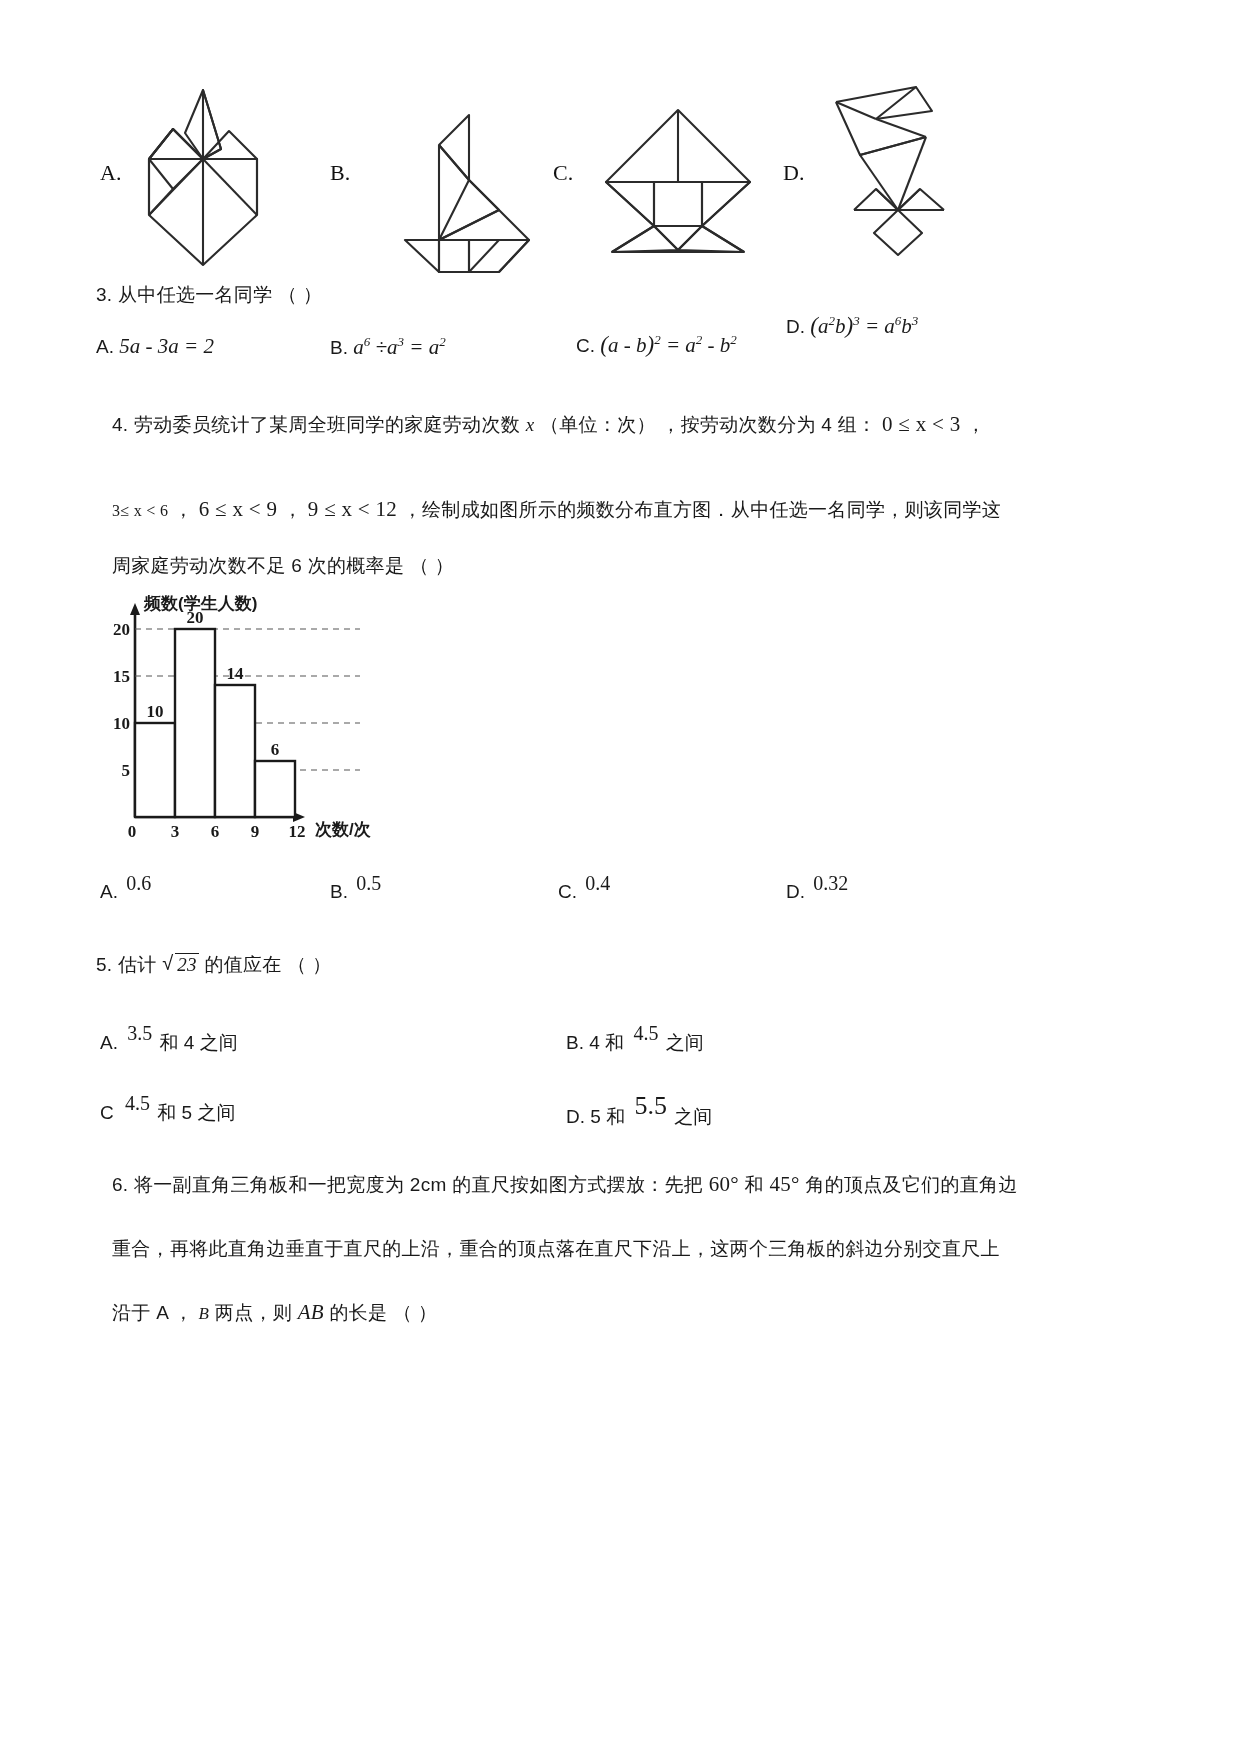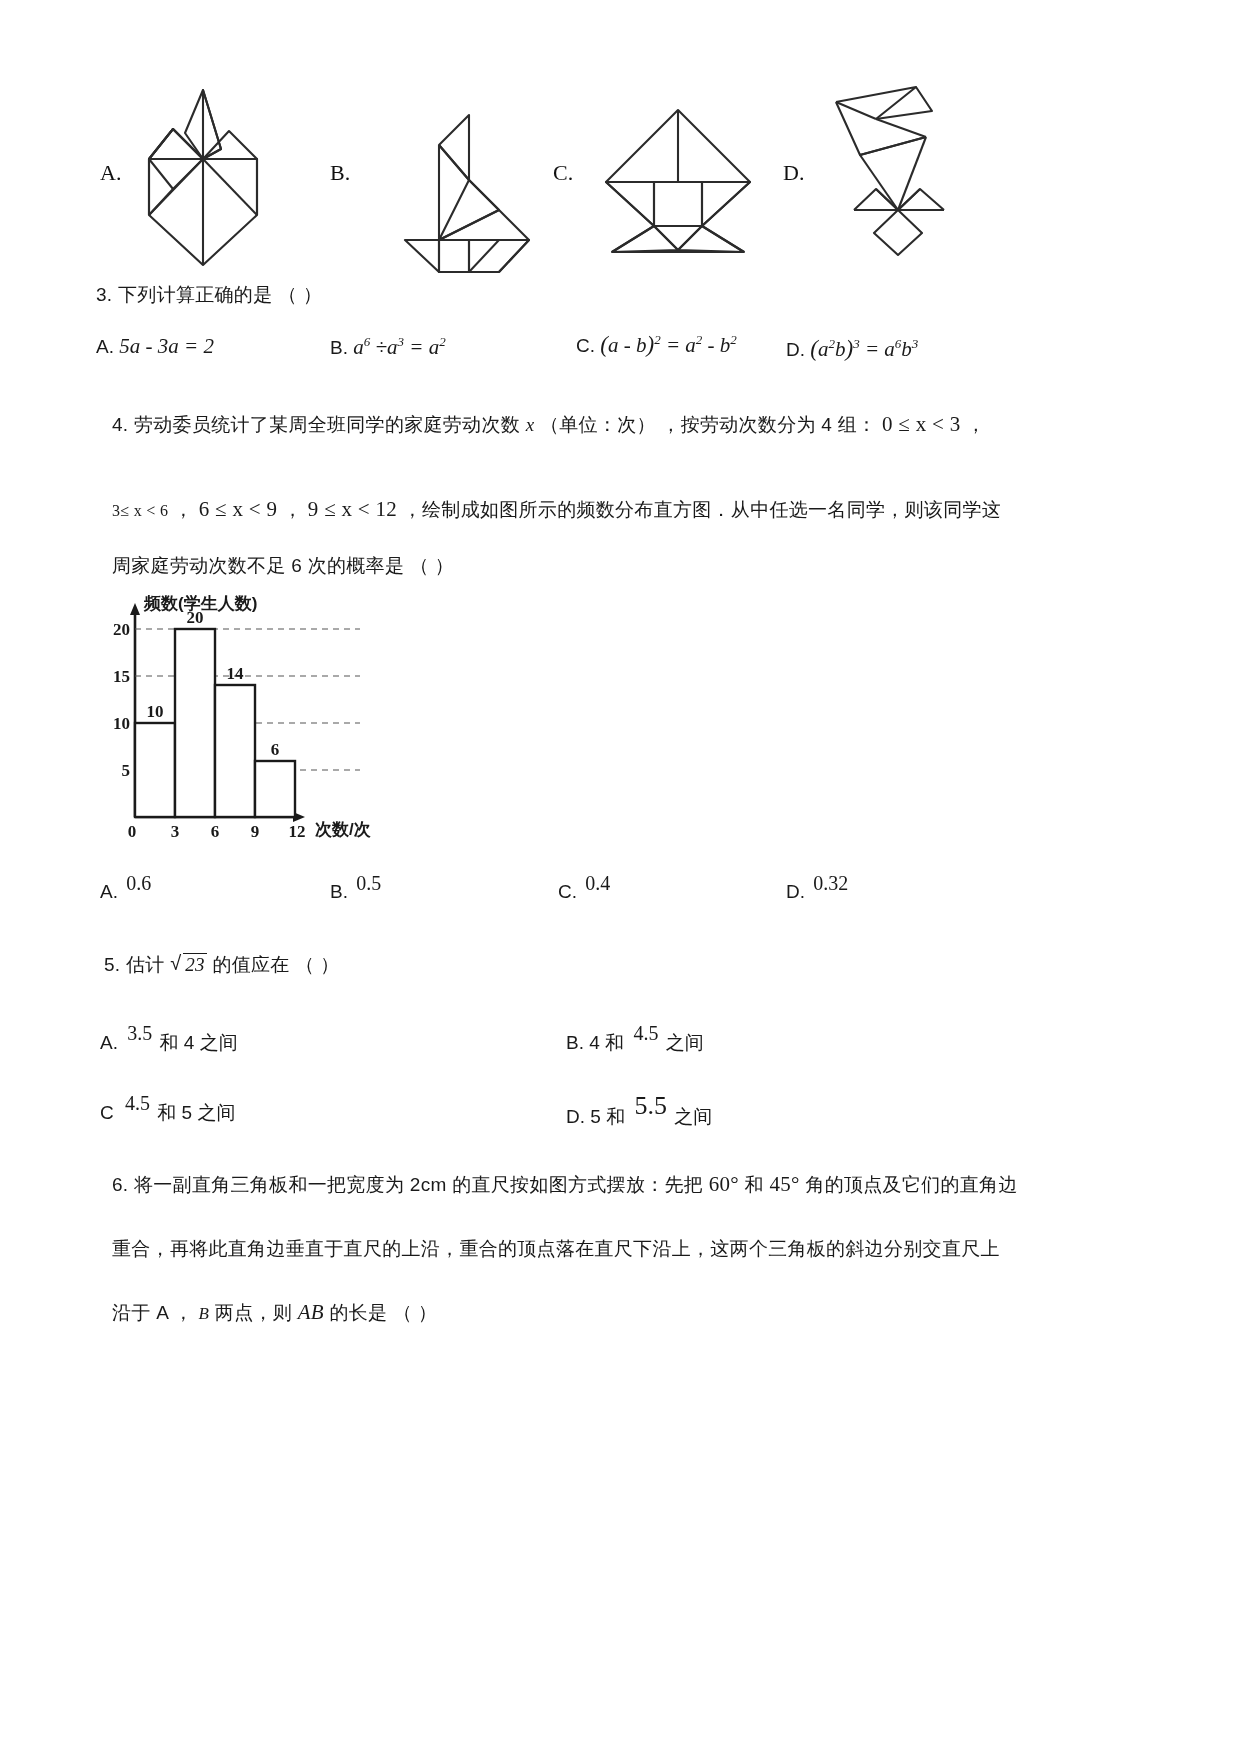--- a/index.html
+++ b/index.html
@@ -179,37 +179,37 @@
           <line x1="60" y1="122" x2="82" y2="143"></line>
           <line x1="104" y1="122" x2="82" y2="143"></line>
           <line x1="128" y1="143" x2="82" y2="143"></line>
         </g>
       </svg>
     </div>
   </div>
 
   <div class="q-line" style="left:96px; top:282px;">
     <span>3.</span>
-    <span>下列计算正确的是</span>
+    <span>从中任选一名同学</span>
     <span>（    ）</span>
   </div>
 
   <div class="opt" style="left:96px; top:334px;">
     <span>A.</span>
     <span class="mathf">5<i>a</i> - 3<i>a</i> = 2</span>
   </div>
   <div class="opt" style="left:330px; top:334px;">
     <span>B.</span>
     <span class="mathf"><i>a</i><sup class="e">6</sup> ÷<i>a</i><sup class="e">3</sup> = <i>a</i><sup class="e">2</sup></span>
   </div>
   <div class="opt" style="left:576px; top:332px;">
     <span>C.</span>
     <span class="mathf"><span class="paren-big">(</span><i>a</i> - <i>b</i><span class="paren-big">)</span><sup class="e">2</sup> = <i>a</i><sup class="e">2</sup> - <i>b</i><sup class="e">2</sup></span>
   </div>
-  <div class="opt" style="left:786px; top:336px;">
+  <div class="opt" style="left:786px; top:313px;">
     <span>D.</span>
     <span class="mathf"><span class="paren-big">(</span><i>a</i><sup class="e">2</sup><i>b</i><span class="paren-big">)</span><sup class="e">3</sup> = <i>a</i><sup class="e">6</sup><i>b</i><sup class="e">3</sup></span>
   </div>
 
   <div class="q-line" style="left:112px; top:412px;">
     <span>4. 劳动委员统计了某周全班同学的家庭劳动次数</span>
     <span class="ital">x</span>
     <span>（单位：次）</span>
     <span>，按劳动次数分为 4 组：</span>
     <span class="serif" style="font-size:21px;">0 ≤ x &lt; 3</span>
@@ -291,21 +291,21 @@
   </div>
   <div class="opt" style="left:558px; top:880px;">
     <span>C.</span>
     <span class="serif" style="font-size:20px; position:relative; top:-8px; left:3px;">0.4</span>
   </div>
   <div class="opt" style="left:786px; top:880px;">
     <span>D.</span>
     <span class="serif" style="font-size:20px; position:relative; top:-8px; left:3px;">0.32</span>
   </div>
 
-  <div class="q-line" style="left:104px; top:952px;">
+  <div class="q-line" style="left:96px; top:952px;">
     <span>5.</span>
     <span>估计</span>
     <span class="radical"><span>23</span></span>
     <span>的值应在</span>
     <span>（    ）</span>
   </div>
 
   <div class="opt" style="left:100px; top:1030px;">
     <span>A.</span>
     <span class="serif" style="font-size:20px; position:relative; top:-9px; left:4px;">3.5</span>

